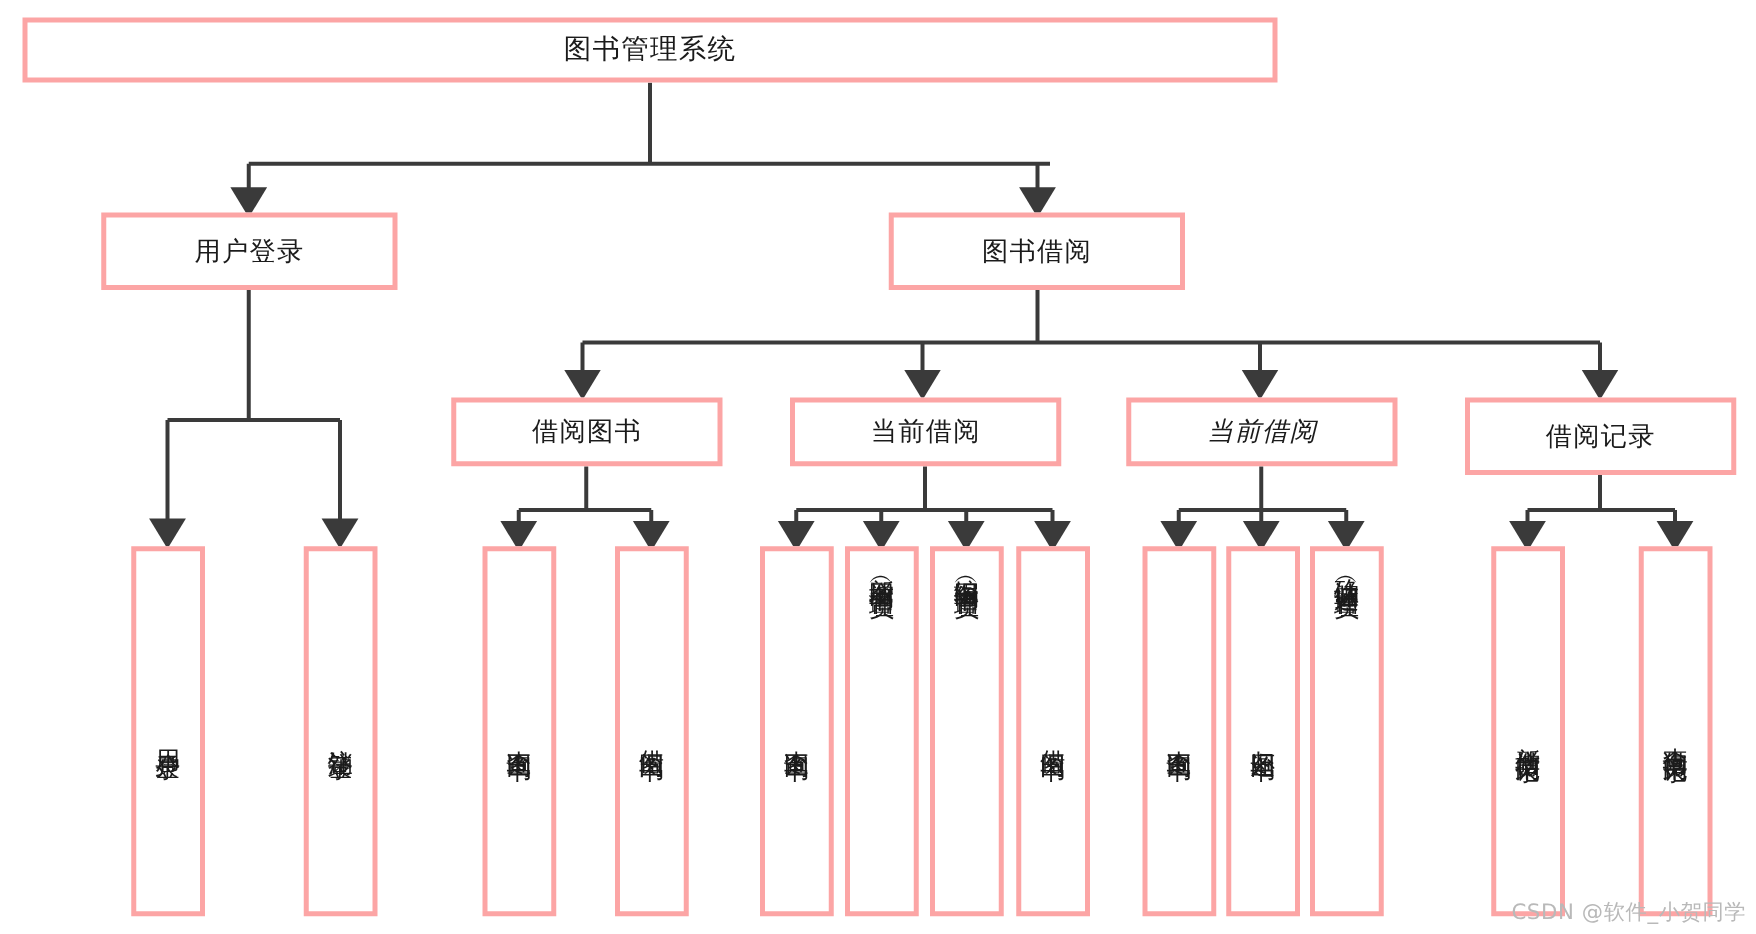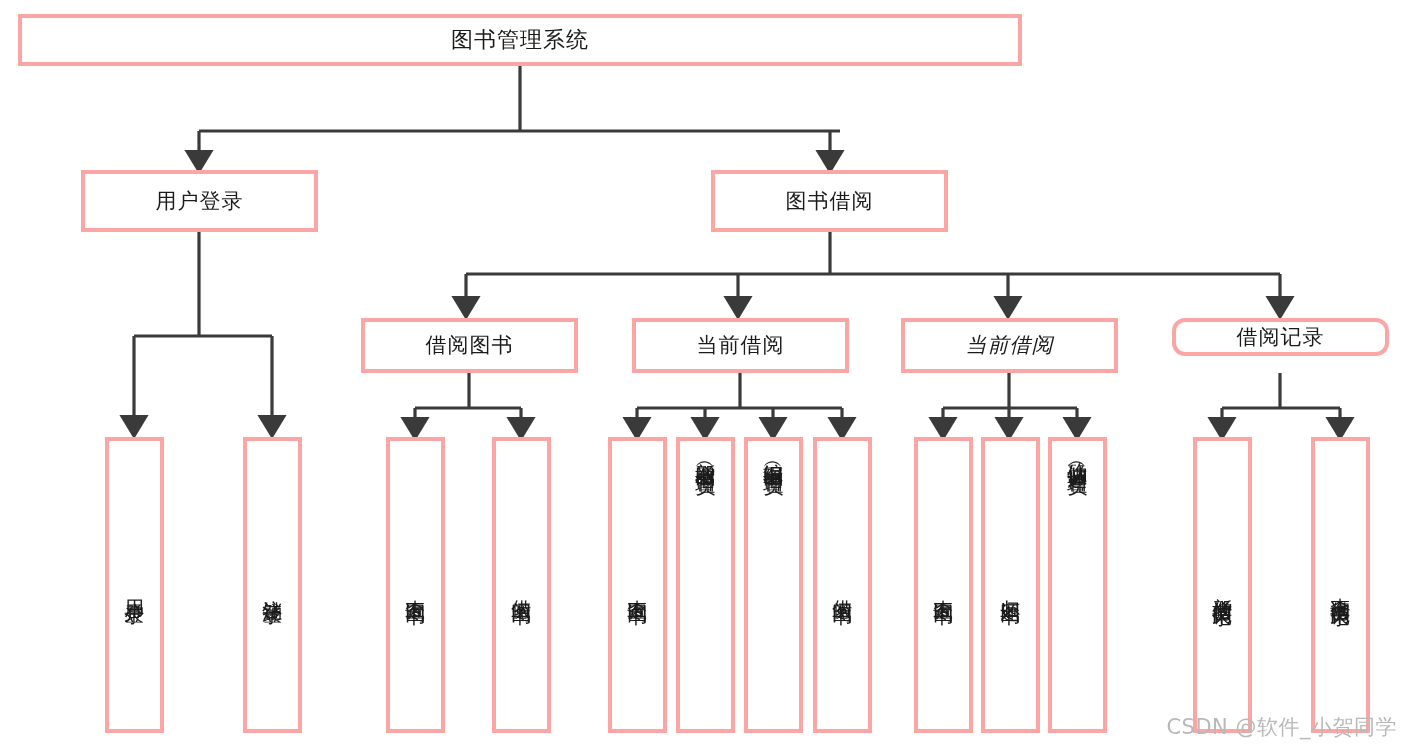--- a/index.html
+++ b/index.html
@@ -62,21 +62,21 @@
     color: #1b1b1b;
   }
   
   .node.vmid {
     align-items: center;
   }
   .watermark {
     position: absolute;
     right: 8px;
     bottom: 6px;
-    font-size: 21px;
+    font-size: 17px;
     color: #b9b9b9;
     letter-spacing: 0.5px;
     white-space: nowrap;
     z-index: 5;
     font-family: "DejaVu Sans", "Liberation Sans", sans-serif;
   }
 </style>
 </head>
 <body>
 
@@ -137,21 +137,21 @@
   <div class="node h" style="left:81px; top:170px; width:237px; height:62px;">用户登录</div>
 
   <div class="node h" style="left:711px; top:170px; width:237px; height:62px;">图书借阅</div>
 
   <div class="node h" style="left:361px; top:318px; width:217px; height:55px;">借阅图书</div>
 
   <div class="node h" style="left:632px; top:318px; width:217px; height:55px;">当前借阅</div>
 
   <div class="node h" style="left:901px; top:318px; width:217px; height:55px;font-style:italic;">当前借阅</div>
 
-  <div class="node h" style="left:1172px; top:318px; width:217px; height:38px;border-radius:13px;">借阅记录</div>
+  <div class="node h" style="left:1172px; top:318px; width:217px; height:62px;">借阅记录</div>
 
   <div class="node v vmid" style="left:105px; top:437px; width:59px; height:296px;">
     <span class="vtext">用户登录</span>
   </div>
 
   <div class="node v vmid" style="left:243px; top:437px; width:59px; height:296px;">
     <span class="vtext">注销登录</span>
   </div>
 
   <div class="node v vmid" style="left:386px; top:437px; width:59px; height:296px;">

